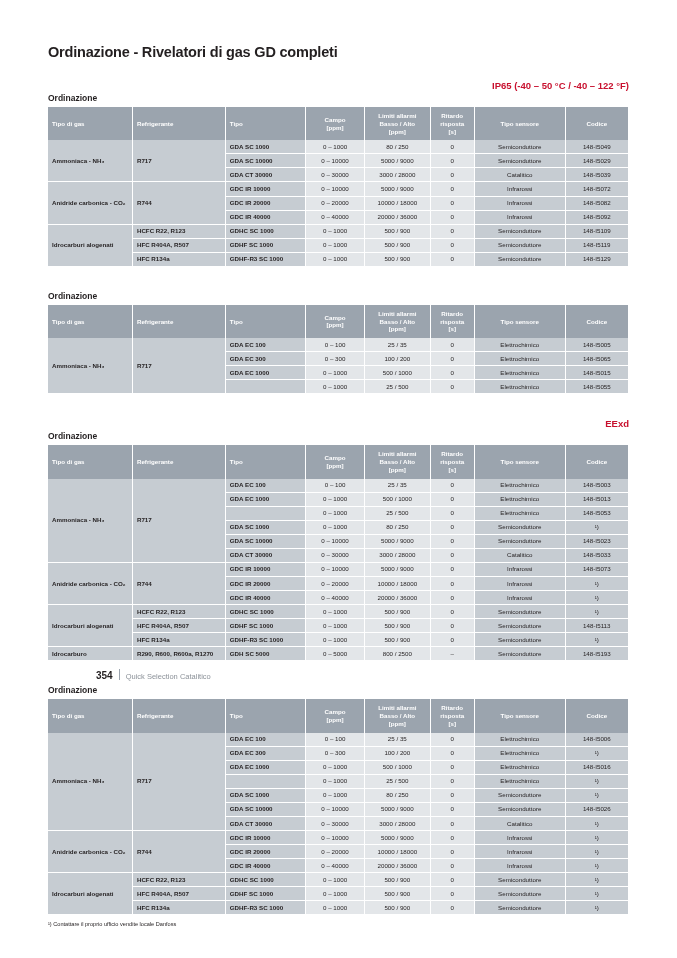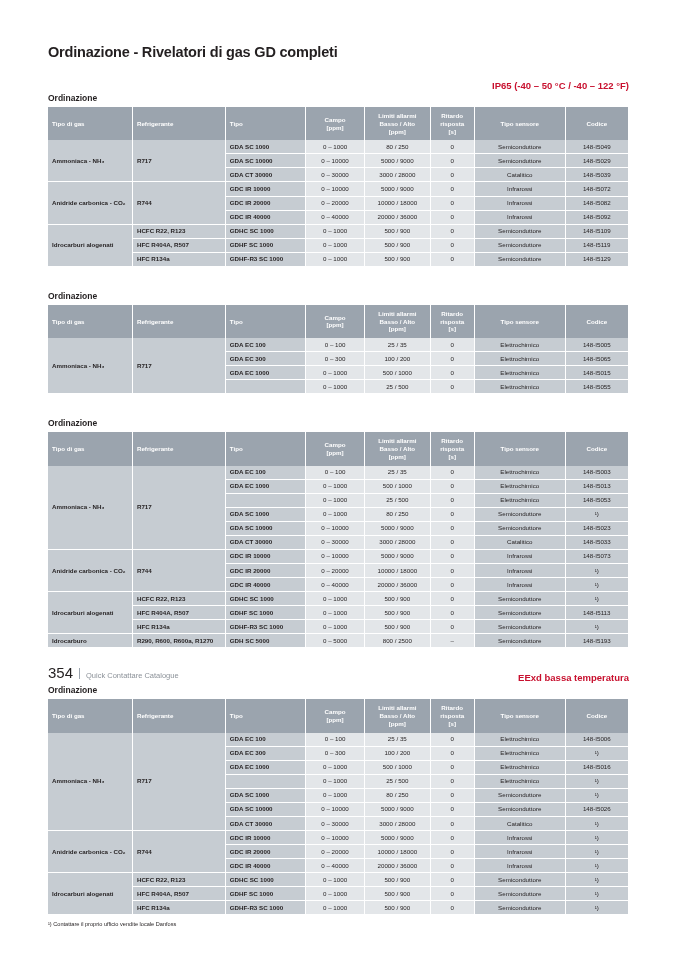--- a/index.html
+++ b/index.html
@@ -78,23 +78,24 @@
   }
   .footer {
     position: absolute;
     left: 48px;
     bottom: 20px;
     display: flex;
     align-items: baseline;
     gap: 6px;
   }
   .footer .pagenum {
-    font-size: 15px;
-    font-weight: normal;
+    font-size: 10px;
+    font-weight: bold;
     color: #231f20;
+    margin-left: 48px;
   }
   .footer .sep {
     width: 1px;
     height: 11px;
     background: #9ba4ae;
     display: inline-block;
     position: relative;
     top: 1px;
   }
   .footer .ftext {
@@ -279,20 +280,21 @@
               <td class="c light">25 / 500</td>
               <td class="c light">0</td>
               <td class="c">Elettrochimico</td>
               <td class="c">148-I5055</td>
             </tr>
           </tbody>
         </table>
       </div>
       <div style="height: 18px;"></div>
       <div class="section">
+        <div class="section-title">EExd</div>
         <div class="section-sub">Ordinazione</div>
         <table class="gd">
           <colgroup>
             <col style="width: 80px;">
             <col style="width: 88px;">
             <col style="width: 76px;">
             <col style="width: 56px;">
             <col style="width: 62px;">
             <col style="width: 42px;">
             <col style="width: 86px;">
@@ -423,21 +425,20 @@
               <td class="c light">800 / 2500</td>
               <td class="c light">–</td>
               <td class="c">Semiconduttore</td>
               <td class="c">148-I5193</td>
             </tr>
           </tbody>
         </table>
       </div>
       <div style="height: 18px;"></div>
       <div class="section">
-        <div class="section-title">EExd bassa temperatura</div>
         <div class="section-sub">Ordinazione</div>
         <table class="gd">
           <colgroup>
             <col style="width: 80px;">
             <col style="width: 88px;">
             <col style="width: 76px;">
             <col style="width: 56px;">
             <col style="width: 62px;">
             <col style="width: 42px;">
             <col style="width: 86px;">
@@ -572,16 +573,16 @@
         </table>
       </div>
       <div style="height: 0px;"></div>
     </div>
 
   <div class="footnote">¹) Contattare il proprio ufficio vendite locale Danfoss</div>
 
   <div class="footer">
     <span class="pagenum">354</span>
     <span class="sep"></span>
-    <span class="ftext">Quick Contattare Catalogue</span>
+    <span class="ftext">Quick Selection Catalitico</span>
   </div>
 
 </div>
 
 </body></html>

